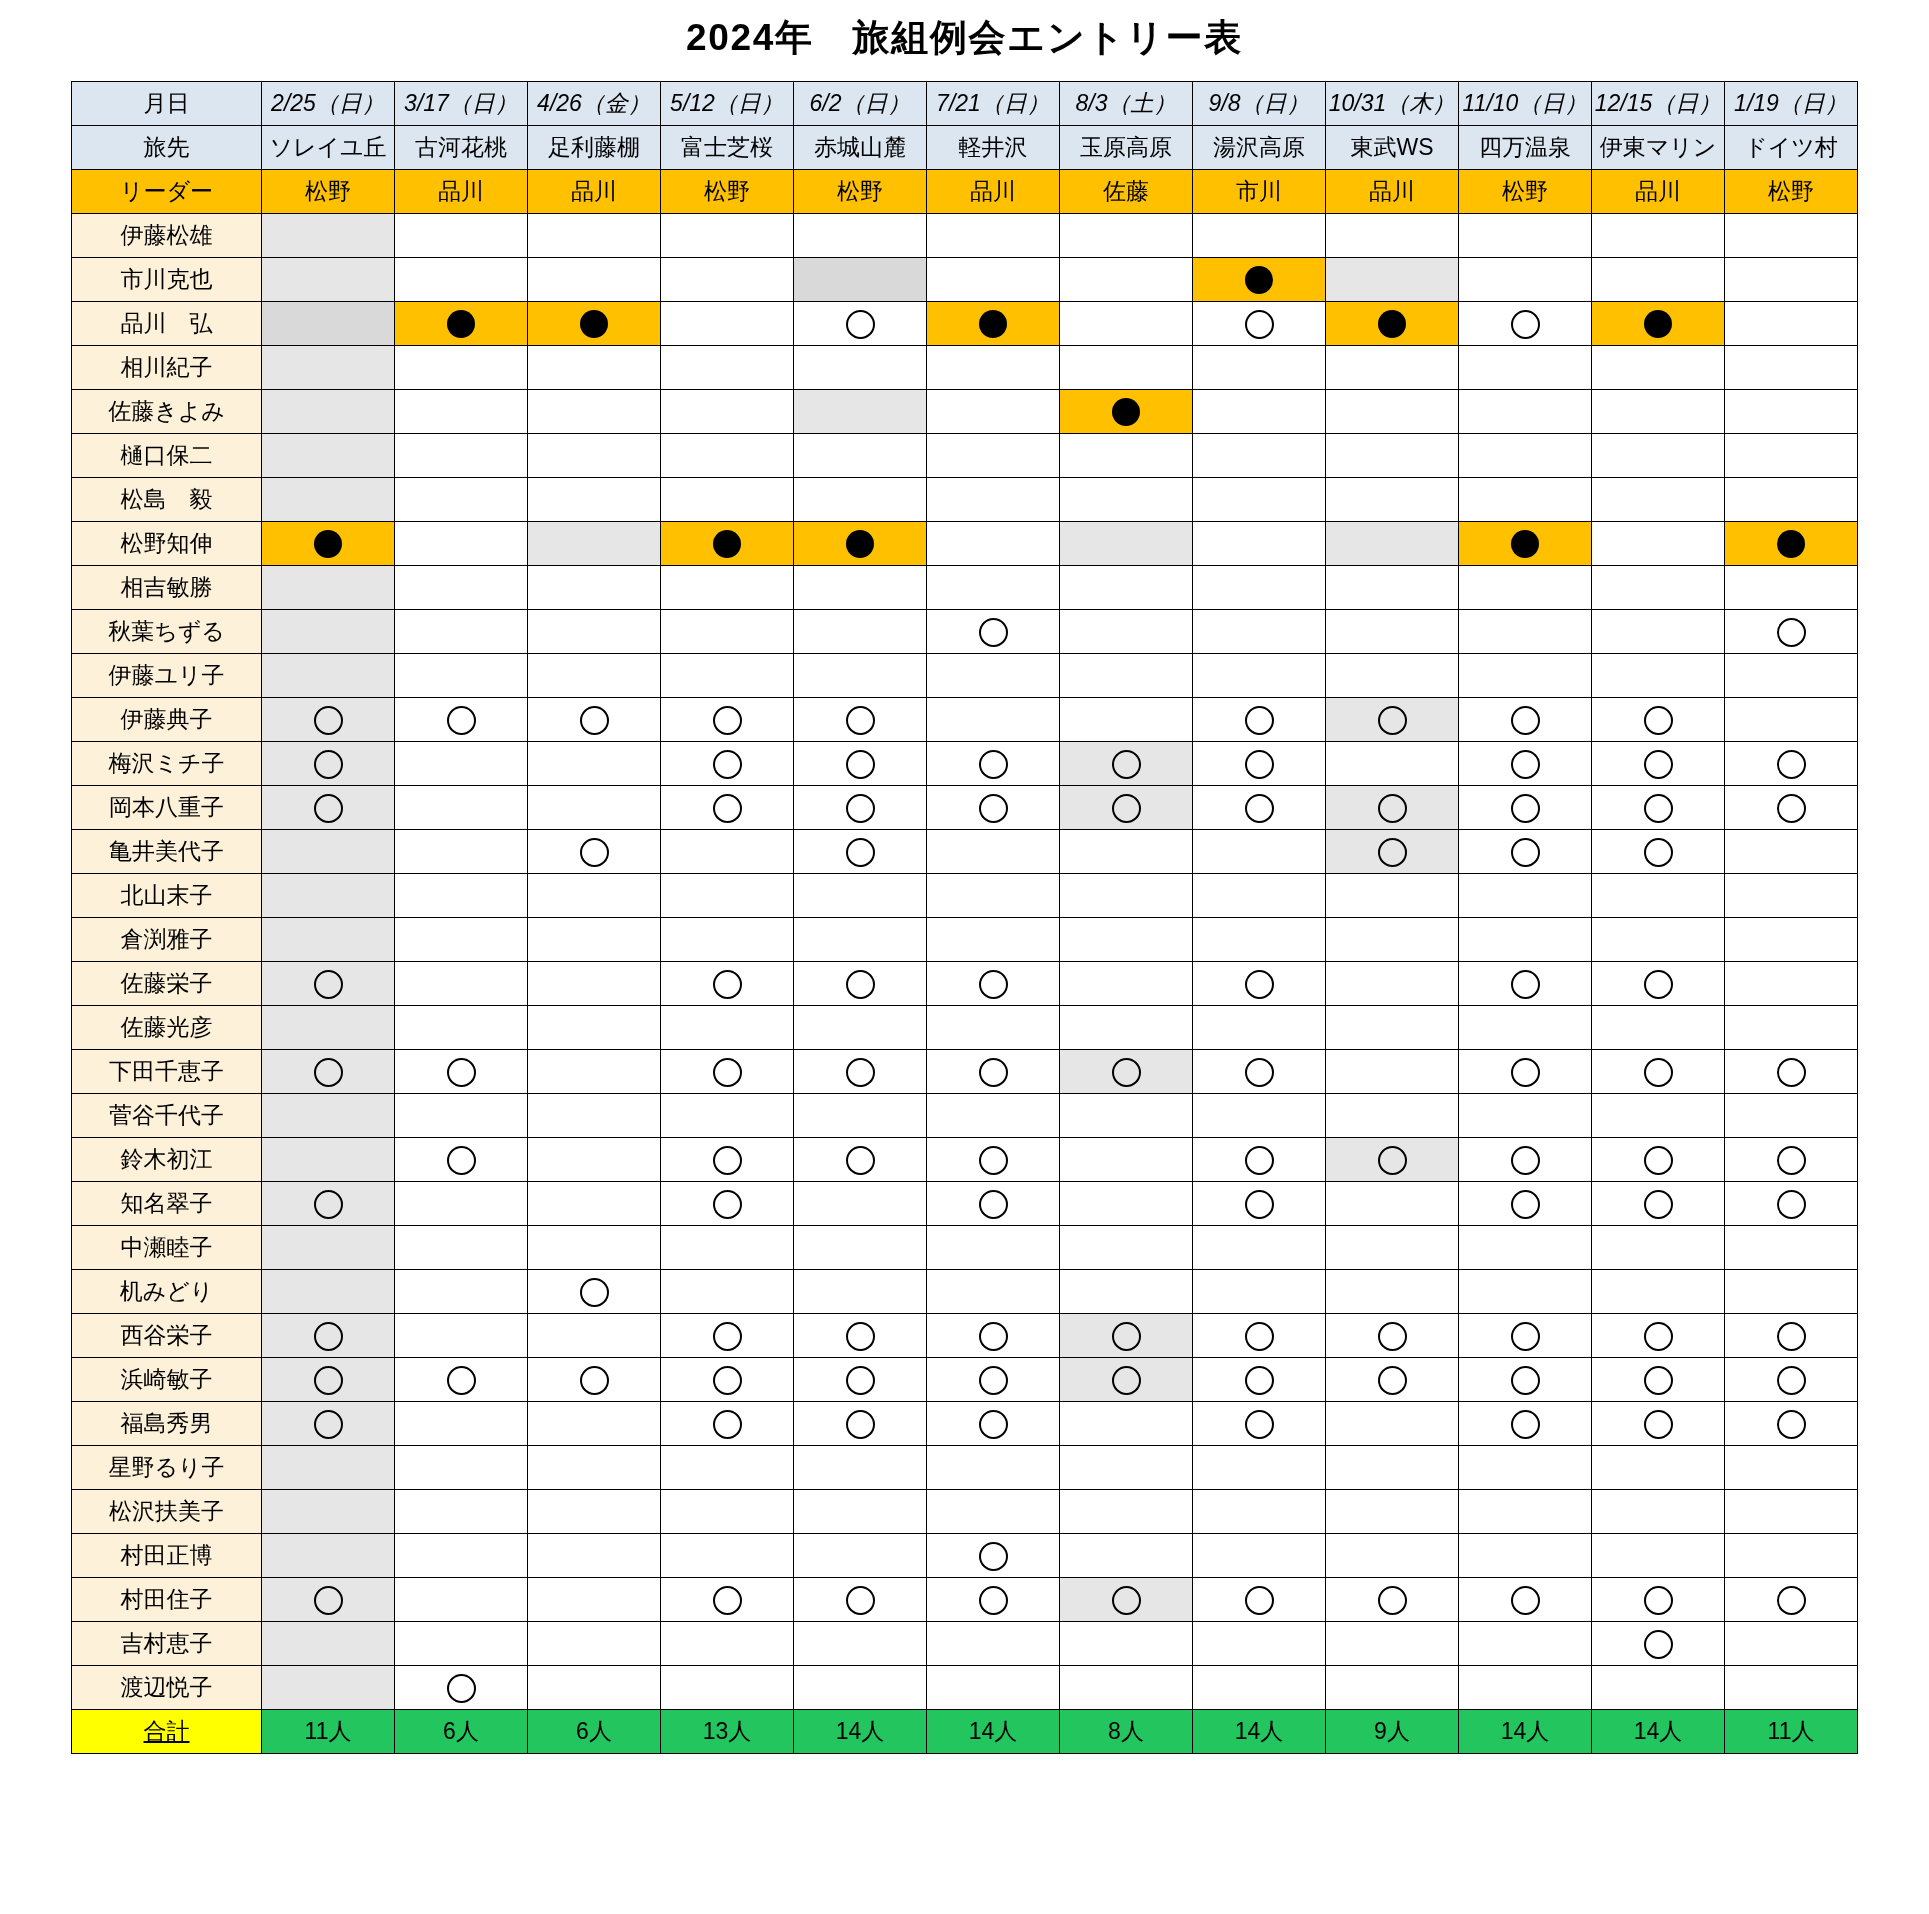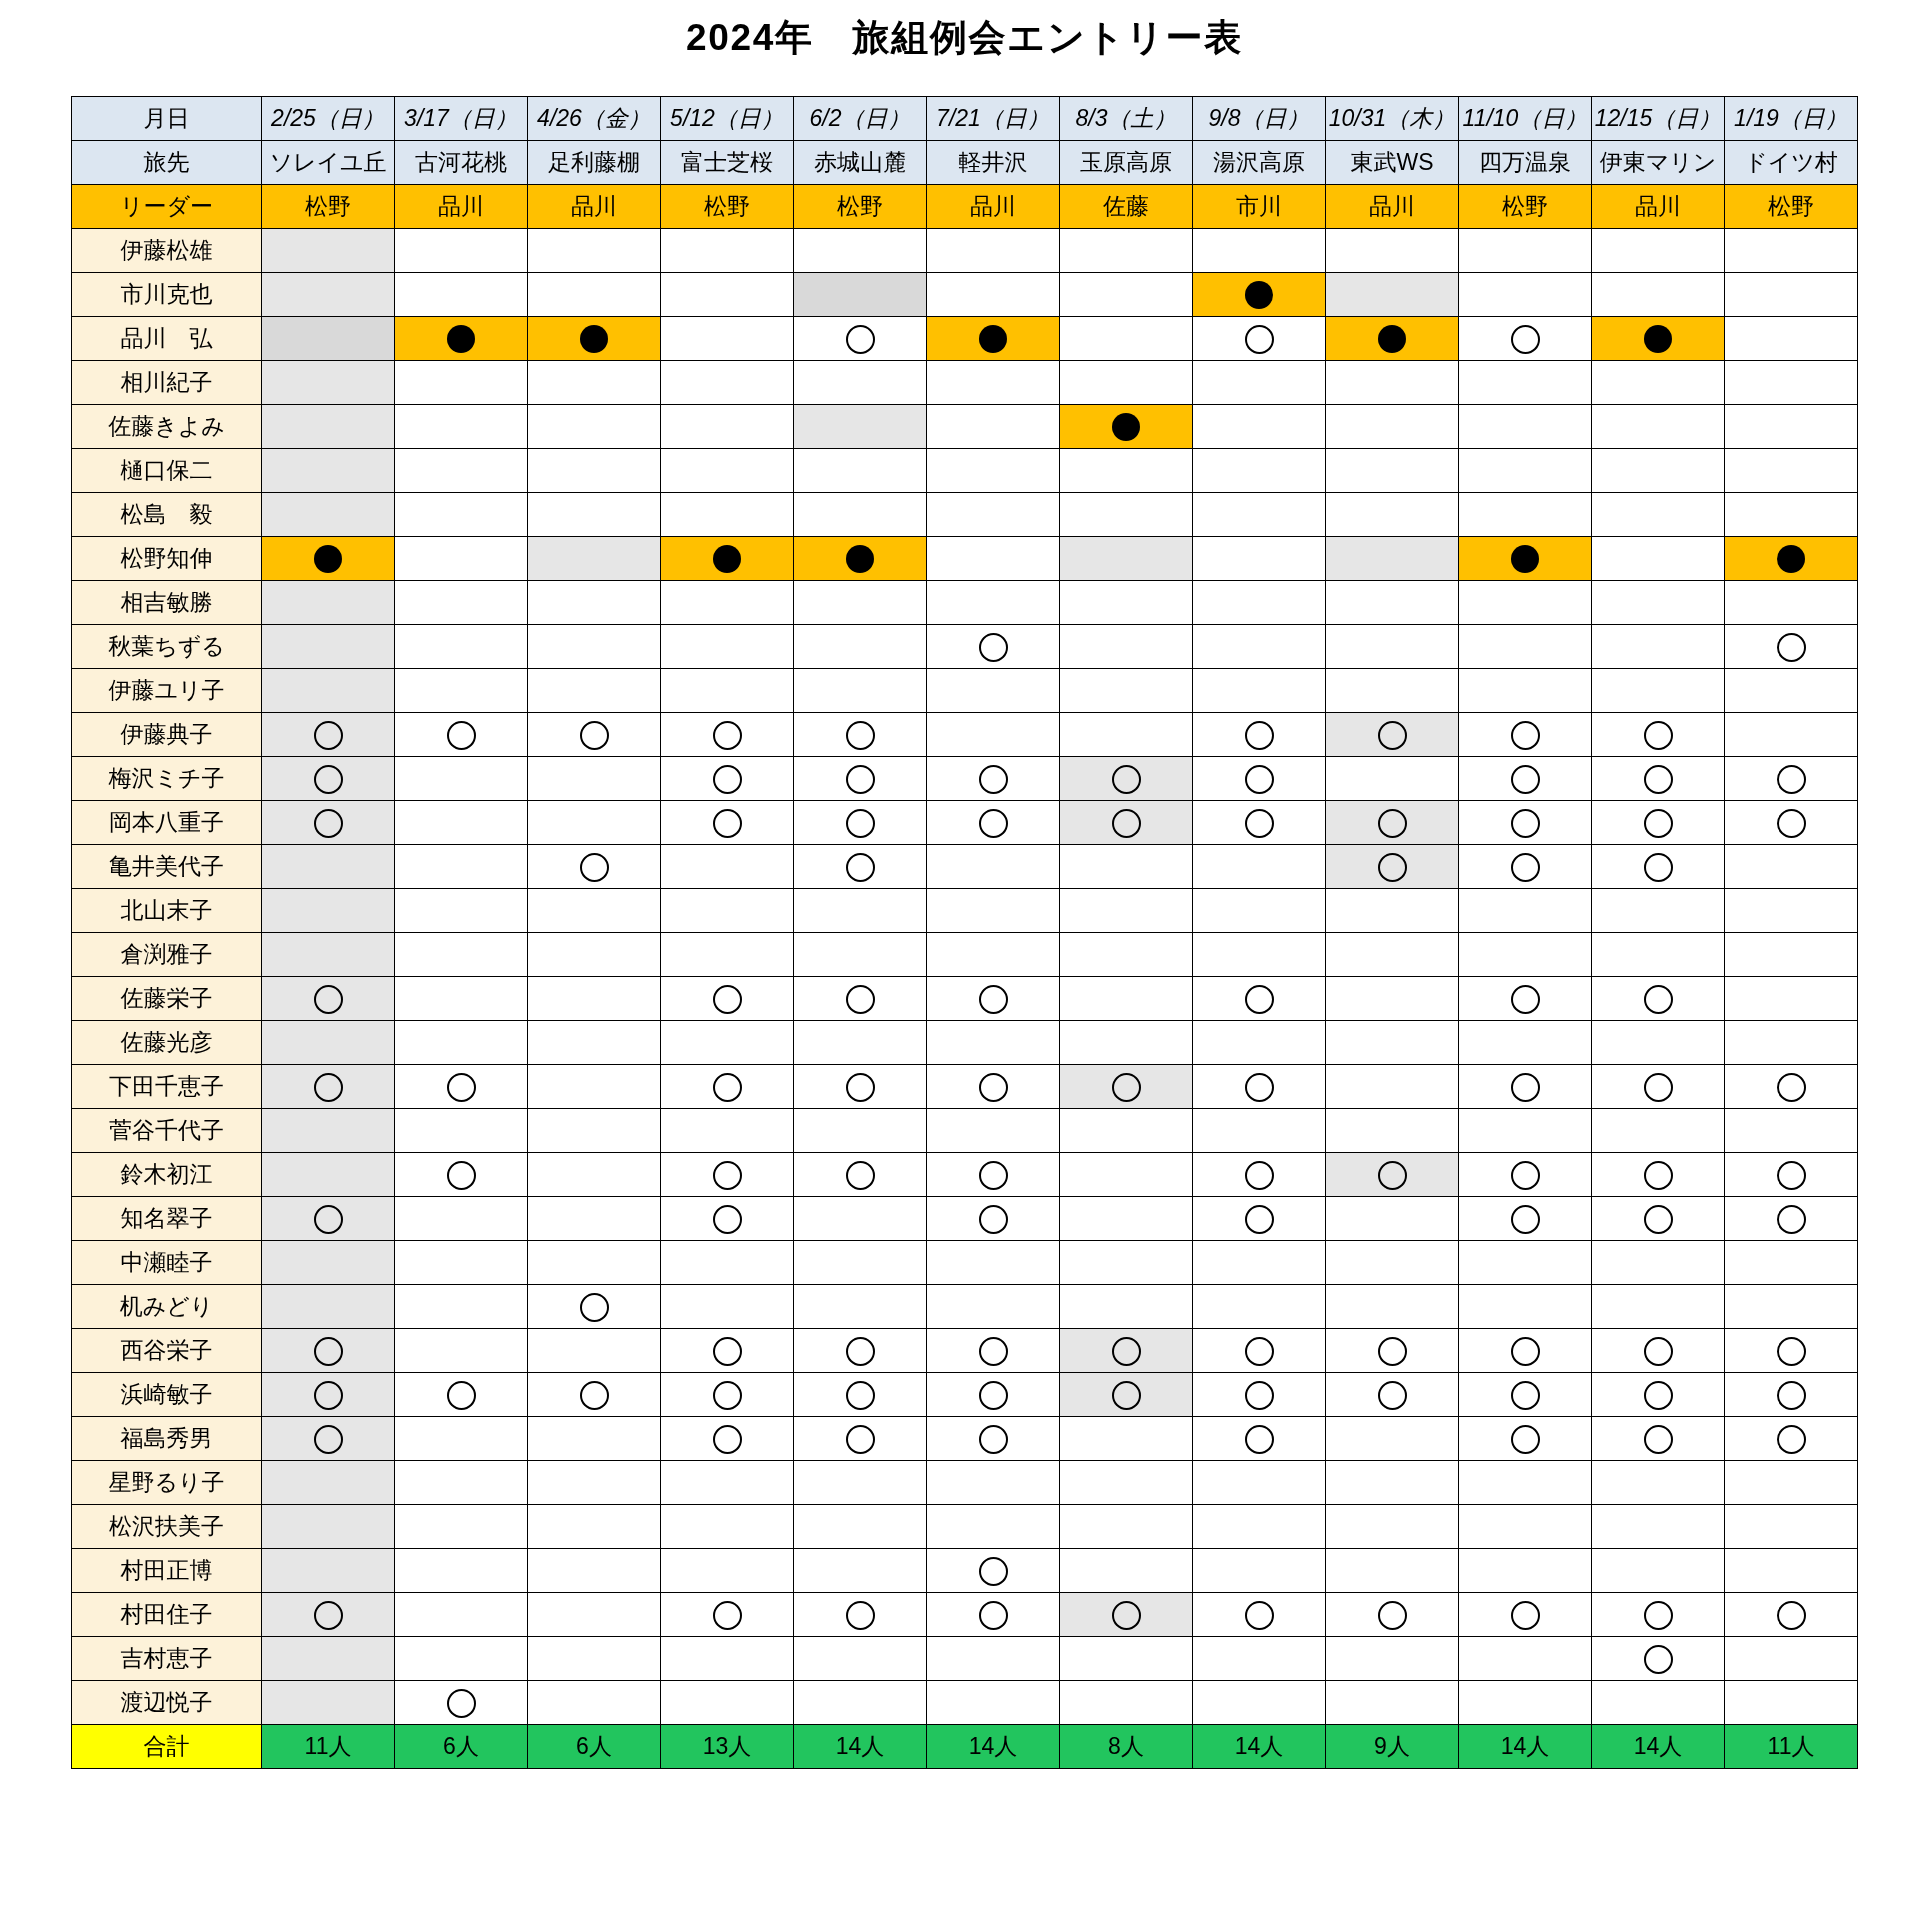--- a/index.html
+++ b/index.html
@@ -15,21 +15,21 @@
   #page-title {
     text-align: center;
     font-size: 37px;
     font-weight: bold;
     letter-spacing: 1.7px;
     padding: 13.2px 0 18px 0;
   }
   table.entry {
     border-collapse: collapse;
     table-layout: fixed;
-    margin: 15px auto;
+    margin: 0 auto;
     width: 1526px;
   }
   table.entry td, table.entry th {
     border: 0.8px solid #000000;
     padding: 0;
     text-align: center;
     vertical-align: middle;
     font-size: 23px;
     font-weight: normal;
     height: 44px;
@@ -99,20 +99,21 @@
     height: 28px;
     background: #000;
     border-radius: 50%;
     vertical-align: middle;
   }
   
   .total-label {
     background: #ffff00;
     font-weight: bold;
     font-size: 25px;
+    text-decoration: underline;
   }
   .total-cell {
     background: #22c55e;
     font-weight: bold;
     font-size: 25px;
   }
 </style>
 </head>
 <body>
 

